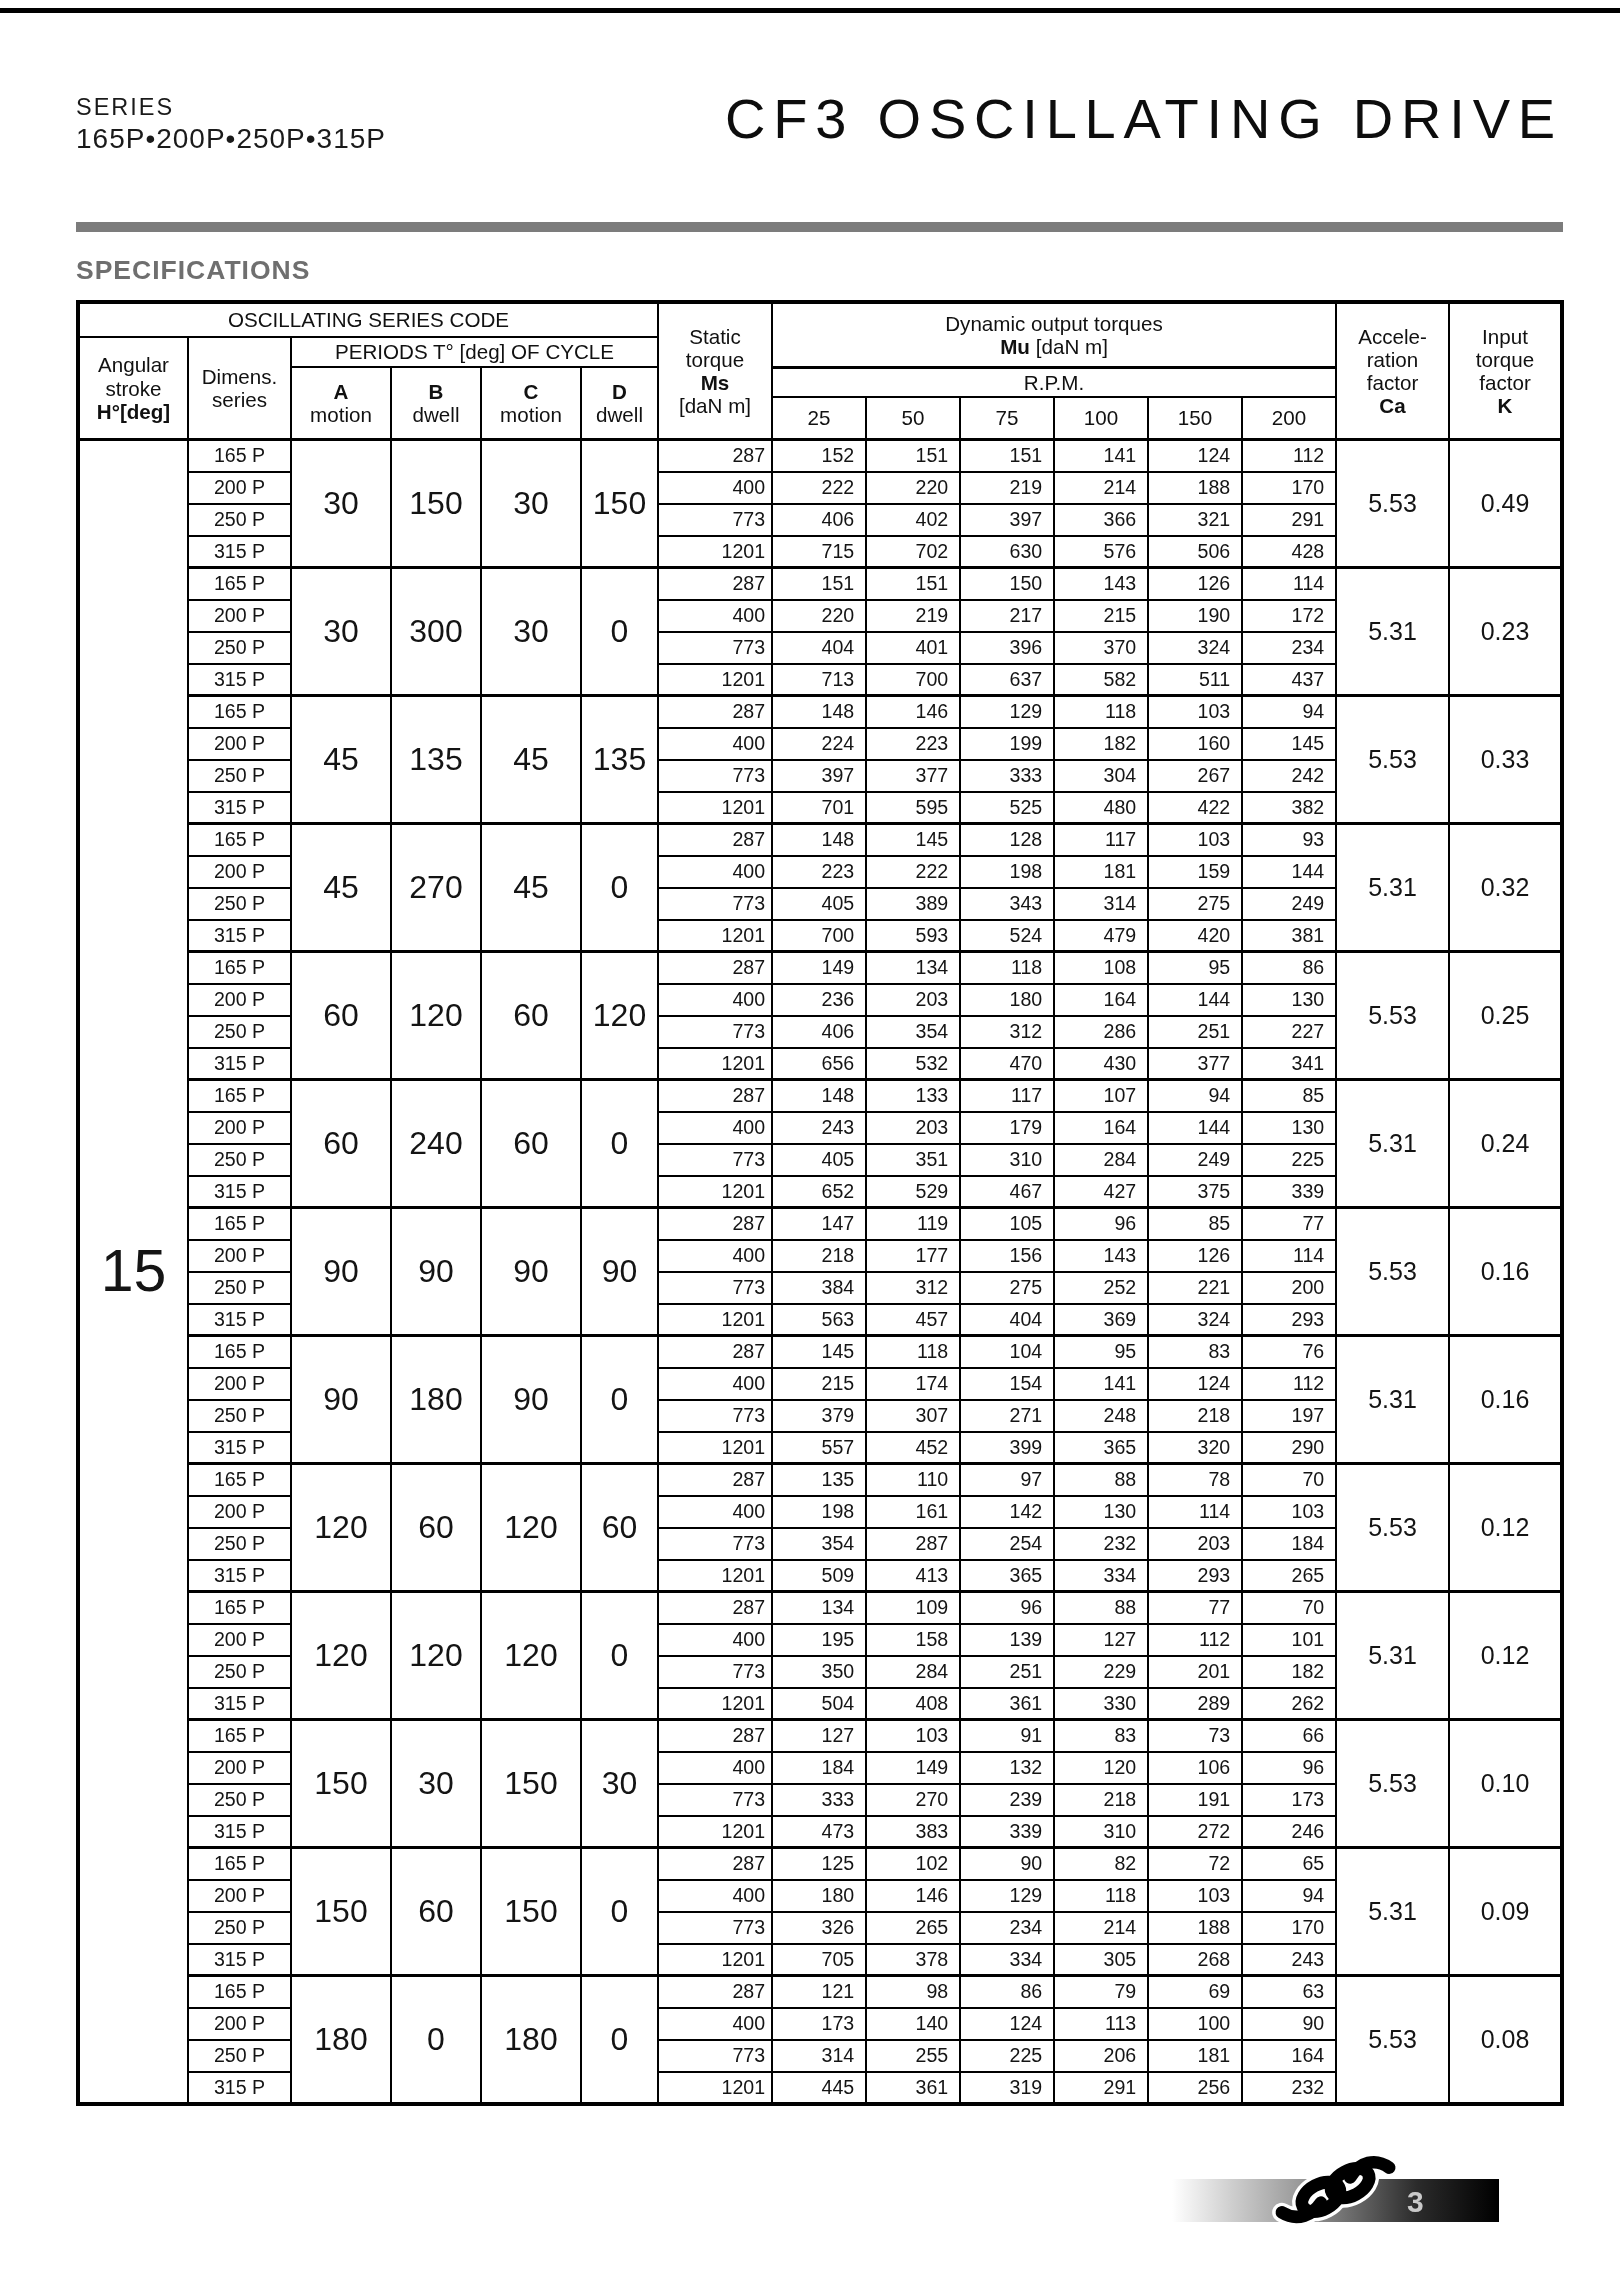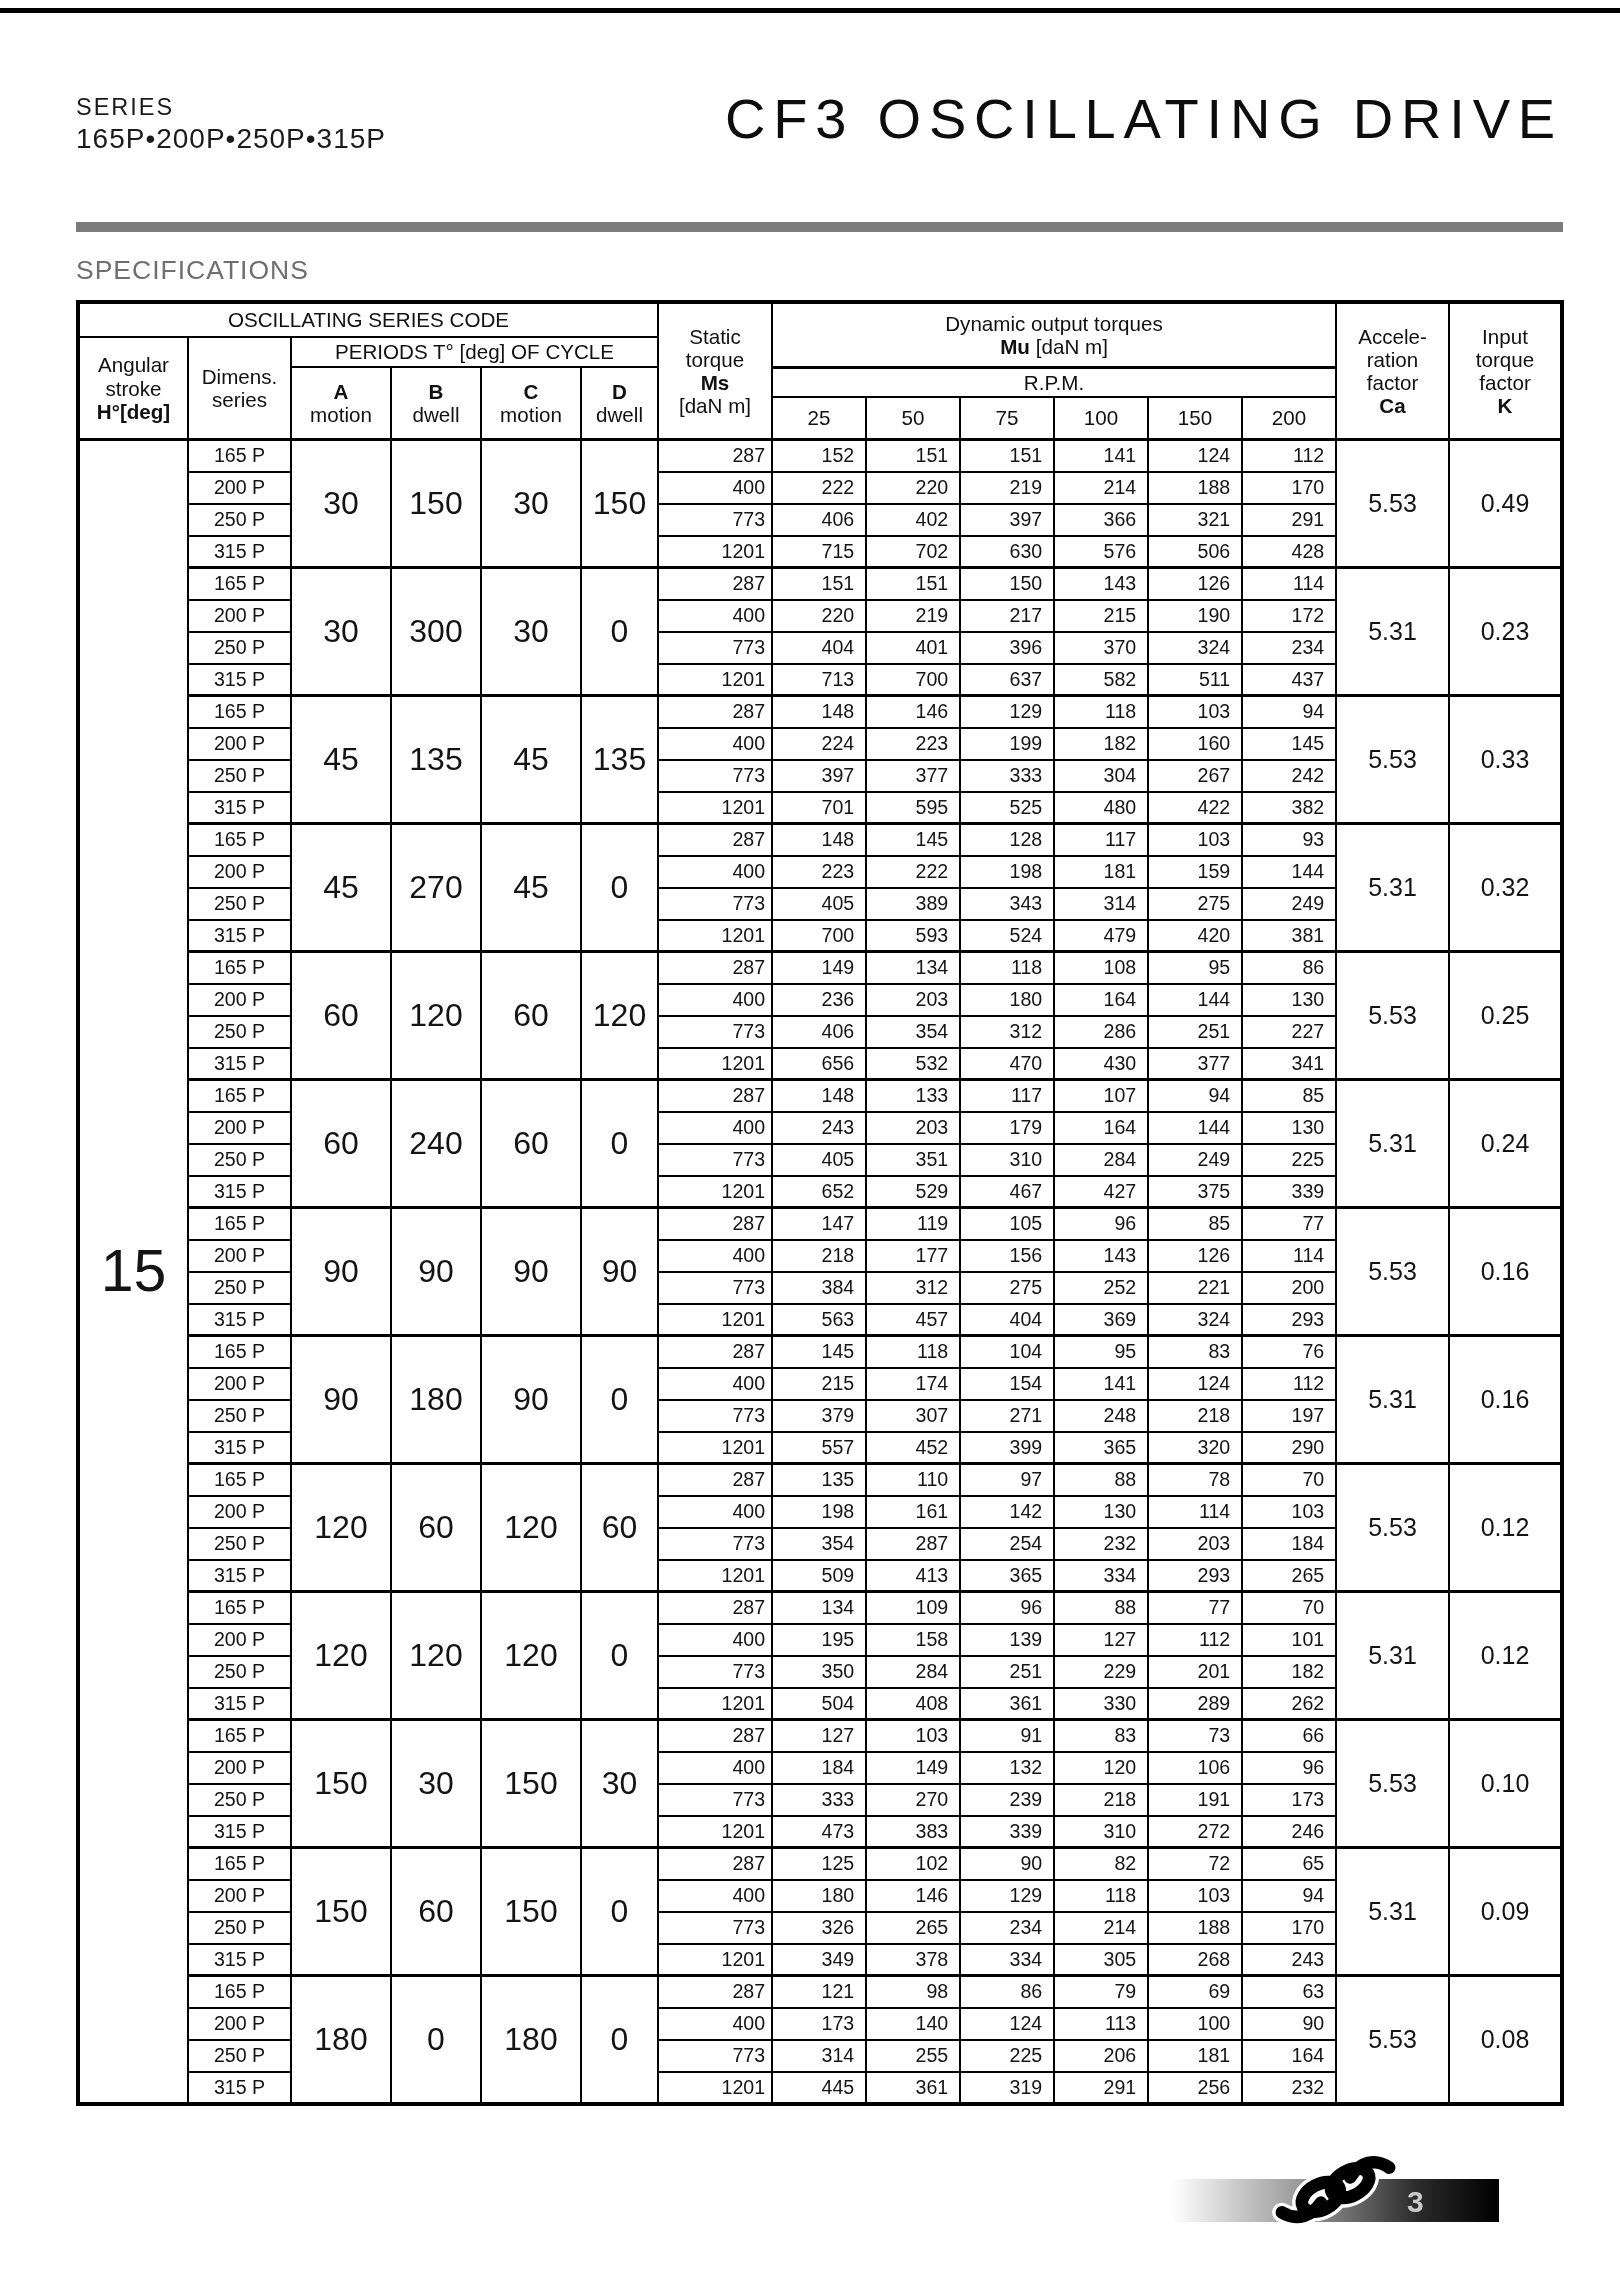--- a/index.html
+++ b/index.html
@@ -6,21 +6,21 @@
   body{
     width:1620px;height:2293px;background:#ffffff;position:relative;
     font-family:"Liberation Sans", sans-serif;color:#111;
   }
   .top-rule{position:absolute;top:7.8px;left:0;width:1620px;height:4.9px;background:#000;}
 
   .series-label{position:absolute;left:76px;top:94px;font-size:23.5px;letter-spacing:2px;color:#1a1a1a;}
   .series-models{position:absolute;left:76px;top:123px;font-size:28px;letter-spacing:1px;color:#1a1a1a;}
   .doc-title{position:absolute;right:57px;top:86px;font-size:56px;letter-spacing:7.8px;white-space:nowrap;color:#0d0d0d;}
   .gray-rule{position:absolute;left:76px;top:222px;width:1487px;height:9.8px;background:#7c7c7c;}
-  .section-title{position:absolute;left:76px;top:255px;font-size:26.5px;font-weight:normal;letter-spacing:1px;color:#6f6f6f;}
+  .section-title{position:absolute;left:76px;top:255px;font-size:26.5px;font-weight:bold;letter-spacing:1px;color:#6f6f6f;}
 
   table.spec{
     position:absolute;left:76px;top:300px;border-collapse:collapse;table-layout:fixed;
     border:4.9px solid #000;
   }
   .spec th,.spec td{border:2px solid #000;padding:0;overflow:hidden;}
   .spec thead th{font-weight:normal;font-size:20.6px;line-height:1.12;text-align:center;vertical-align:middle;padding:2px 0;}
   .b{font-weight:bold;}
   th.code{border-bottom-width:2.9px;}
   th.periods{border-bottom-width:2.9px;}
@@ -685,21 +685,21 @@
         <td class="mu">326</td>
         <td class="mu">265</td>
         <td class="mu">234</td>
         <td class="mu">214</td>
         <td class="mu">188</td>
         <td class="mu">170</td>
       </tr>
       <tr class="group-end">
         <td class="series">315 P</td>
         <td class="ms">1201</td>
-        <td class="mu">349</td>
+        <td class="mu">705</td>
         <td class="mu">378</td>
         <td class="mu">334</td>
         <td class="mu">305</td>
         <td class="mu">268</td>
         <td class="mu">243</td>
       </tr>
       <tr>
         <td class="series">165 P</td>
         <td class="period" rowspan="4">180</td>
         <td class="period" rowspan="4">0</td>

